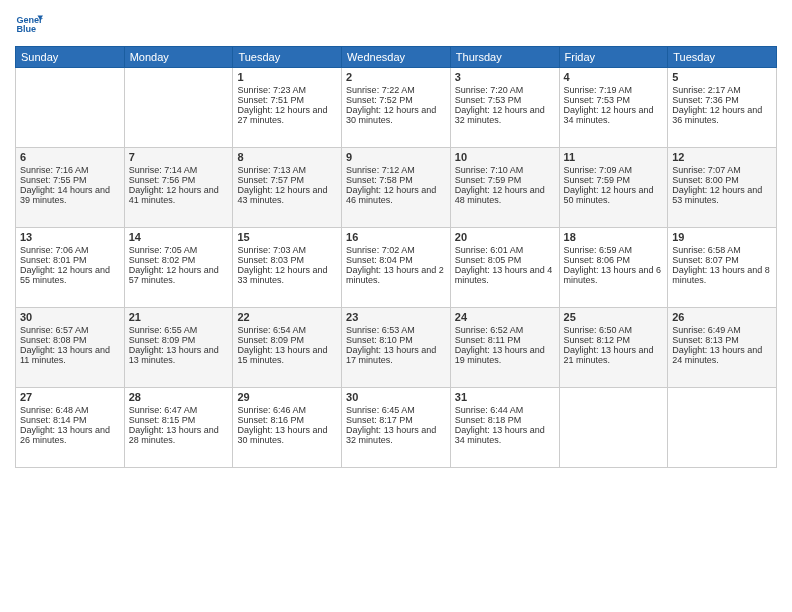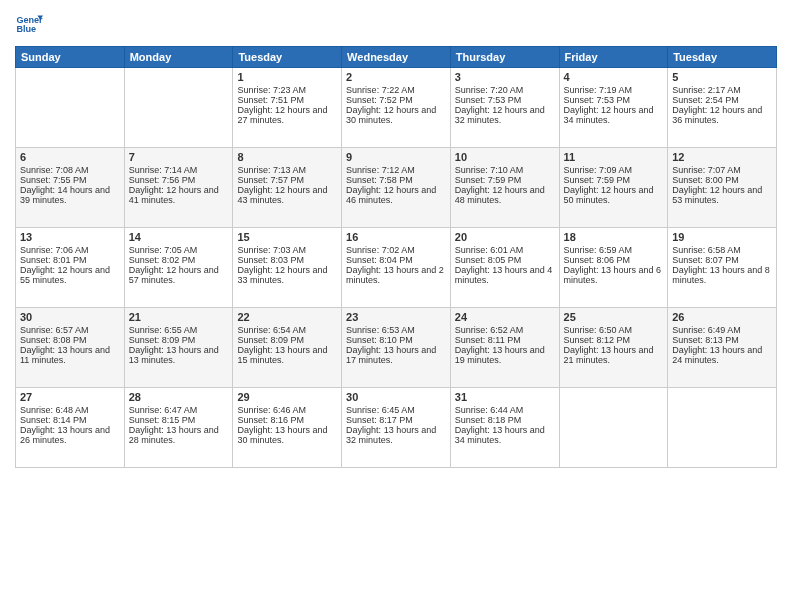--- a/index.html
+++ b/index.html
@@ -46,21 +46,21 @@
     }
     .calendar {
       width: 100%;
       border-collapse: collapse;
       table-layout: fixed;
     }
     .calendar th {
       background: #2a6db5;
       color: #fff;
       font-size: 11px;
-      font-weight: bold;
+      font-weight: normal;
       padding: 4px 5px;
       text-align: left;
       border: 1px solid #1a5da0;
     }
     .calendar td {
       vertical-align: top;
       border: 1px solid #ccc;
       padding: 3px 4px;
       font-size: 9px;
       color: #333;
@@ -134,28 +134,28 @@
           </td>
           <td>
             <span class="day-num">4</span>
             <div>Sunrise: 7:19 AM</div>
             <div>Sunset: 7:53 PM</div>
             <div>Daylight: 12 hours and 34 minutes.</div>
           </td>
           <td>
             <span class="day-num">5</span>
             <div>Sunrise: 2:17 AM</div>
-            <div>Sunset: 2:54 PM</div>
+            <div>Sunset: 7:36 PM</div>
             <div>Daylight: 12 hours and 36 minutes.</div>
           </td>
         </tr>
         <tr>
           <td>
             <span class="day-num">6</span>
-            <div>Sunrise: 7:08 AM</div>
+            <div>Sunrise: 7:16 AM</div>
             <div>Sunset: 7:55 PM</div>
             <div>Daylight: 14 hours and 39 minutes.</div>
           </td>
           <td>
             <span class="day-num">7</span>
             <div>Sunrise: 7:14 AM</div>
             <div>Sunset: 7:56 PM</div>
             <div>Daylight: 12 hours and 41 minutes.</div>
           </td>
           <td>

